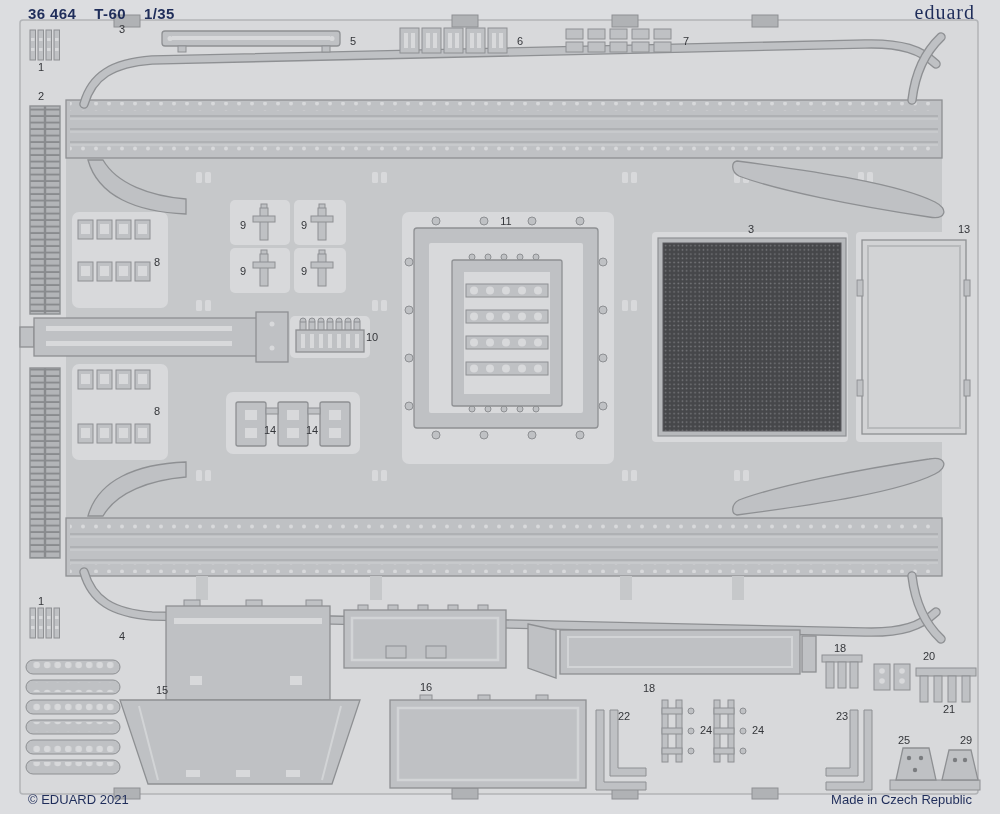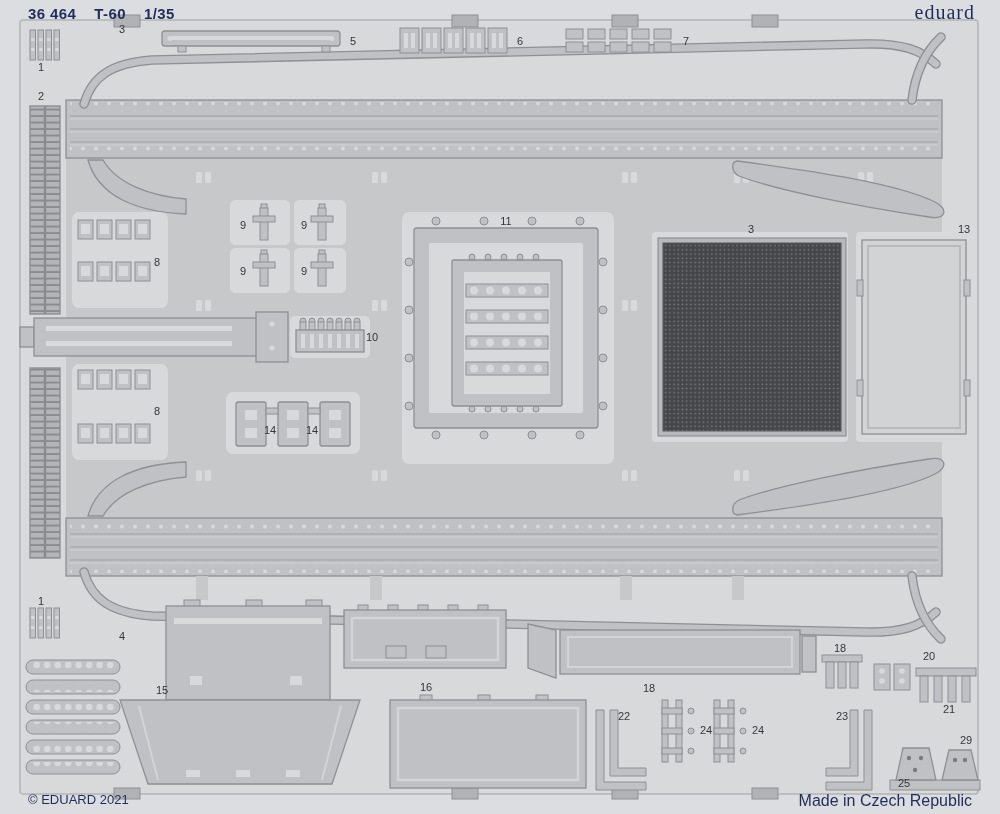--- a/index.html
+++ b/index.html
@@ -21,21 +21,21 @@
   .strip-i{fill:none;stroke:var(--metal);stroke-width:6.8;stroke-linecap:round;}
   .groove{stroke:#9fa1a4;stroke-width:1;fill:none;}
   .groove-l{stroke:#d0d2d4;stroke-width:1;fill:none;}
   .inl{fill:none;stroke:#d2d4d6;stroke-width:2.5;}
   .dot{fill:#7a7c7f;stroke:none;}
   
   .hdr{position:absolute;left:28px;top:5px;font-size:15px;font-weight:bold;color:var(--navy);letter-spacing:.4px;}
   .hdr span{margin-right:18px;}
   .brand{position:absolute;right:25px;top:1px;font-family:"Liberation Serif",serif;font-weight:normal;font-size:20px;color:var(--navy);letter-spacing:1px;}
   .foot-left{position:absolute;left:28px;top:792px;font-size:13px;color:var(--navy);}
-  .foot-right{position:absolute;right:28px;top:792px;font-size:16px;color:var(--navy);}
+  .foot-right{position:absolute;right:28px;top:792px;font-size:13px;color:var(--navy);}
   .part-label{position:absolute;transform:translate(-50%,-50%);font-size:11px;color:var(--label);}
 </style>
 </head>
 <body>
 
 <div class="screen">
 
 <svg width="1000" height="814" viewBox="0 0 1000 814">
   <defs>
     <pattern id="trackp" width="30" height="6.5" patternUnits="userSpaceOnUse">
@@ -549,16 +549,16 @@
       <span class="part-label" style="left: 426px; top: 687px;">16</span>
       <span class="part-label" style="left: 381px; top: 814px; margin-top: 8px;">17</span>
       <span class="part-label" style="left: 649px; top: 688px;">18</span>
       <span class="part-label" style="left: 840px; top: 648px;">18</span>
       <span class="part-label" style="left: 886px; top: 656px; margin-left: 43px;">20</span>
       <span class="part-label" style="left: 949px; top: 709px;">21</span>
       <span class="part-label" style="left: 624px; top: 716px;">22</span>
       <span class="part-label" style="left: 842px; top: 716px; text-align: right;">23</span>
       <span class="part-label" style="left: 706px; top: 730px;">24</span>
       <span class="part-label" style="left: 758px; top: 730px;">24</span>
-      <span class="part-label" style="left: 904px; top: 740px; margin-top: 43px;">25</span>
+      <span class="part-label" style="left: 904px; top: 740px;">25</span>
       <span class="part-label" style="left: 966px; top: 740px;">29</span>
     </div>
 </div>
 
 </body></html>

